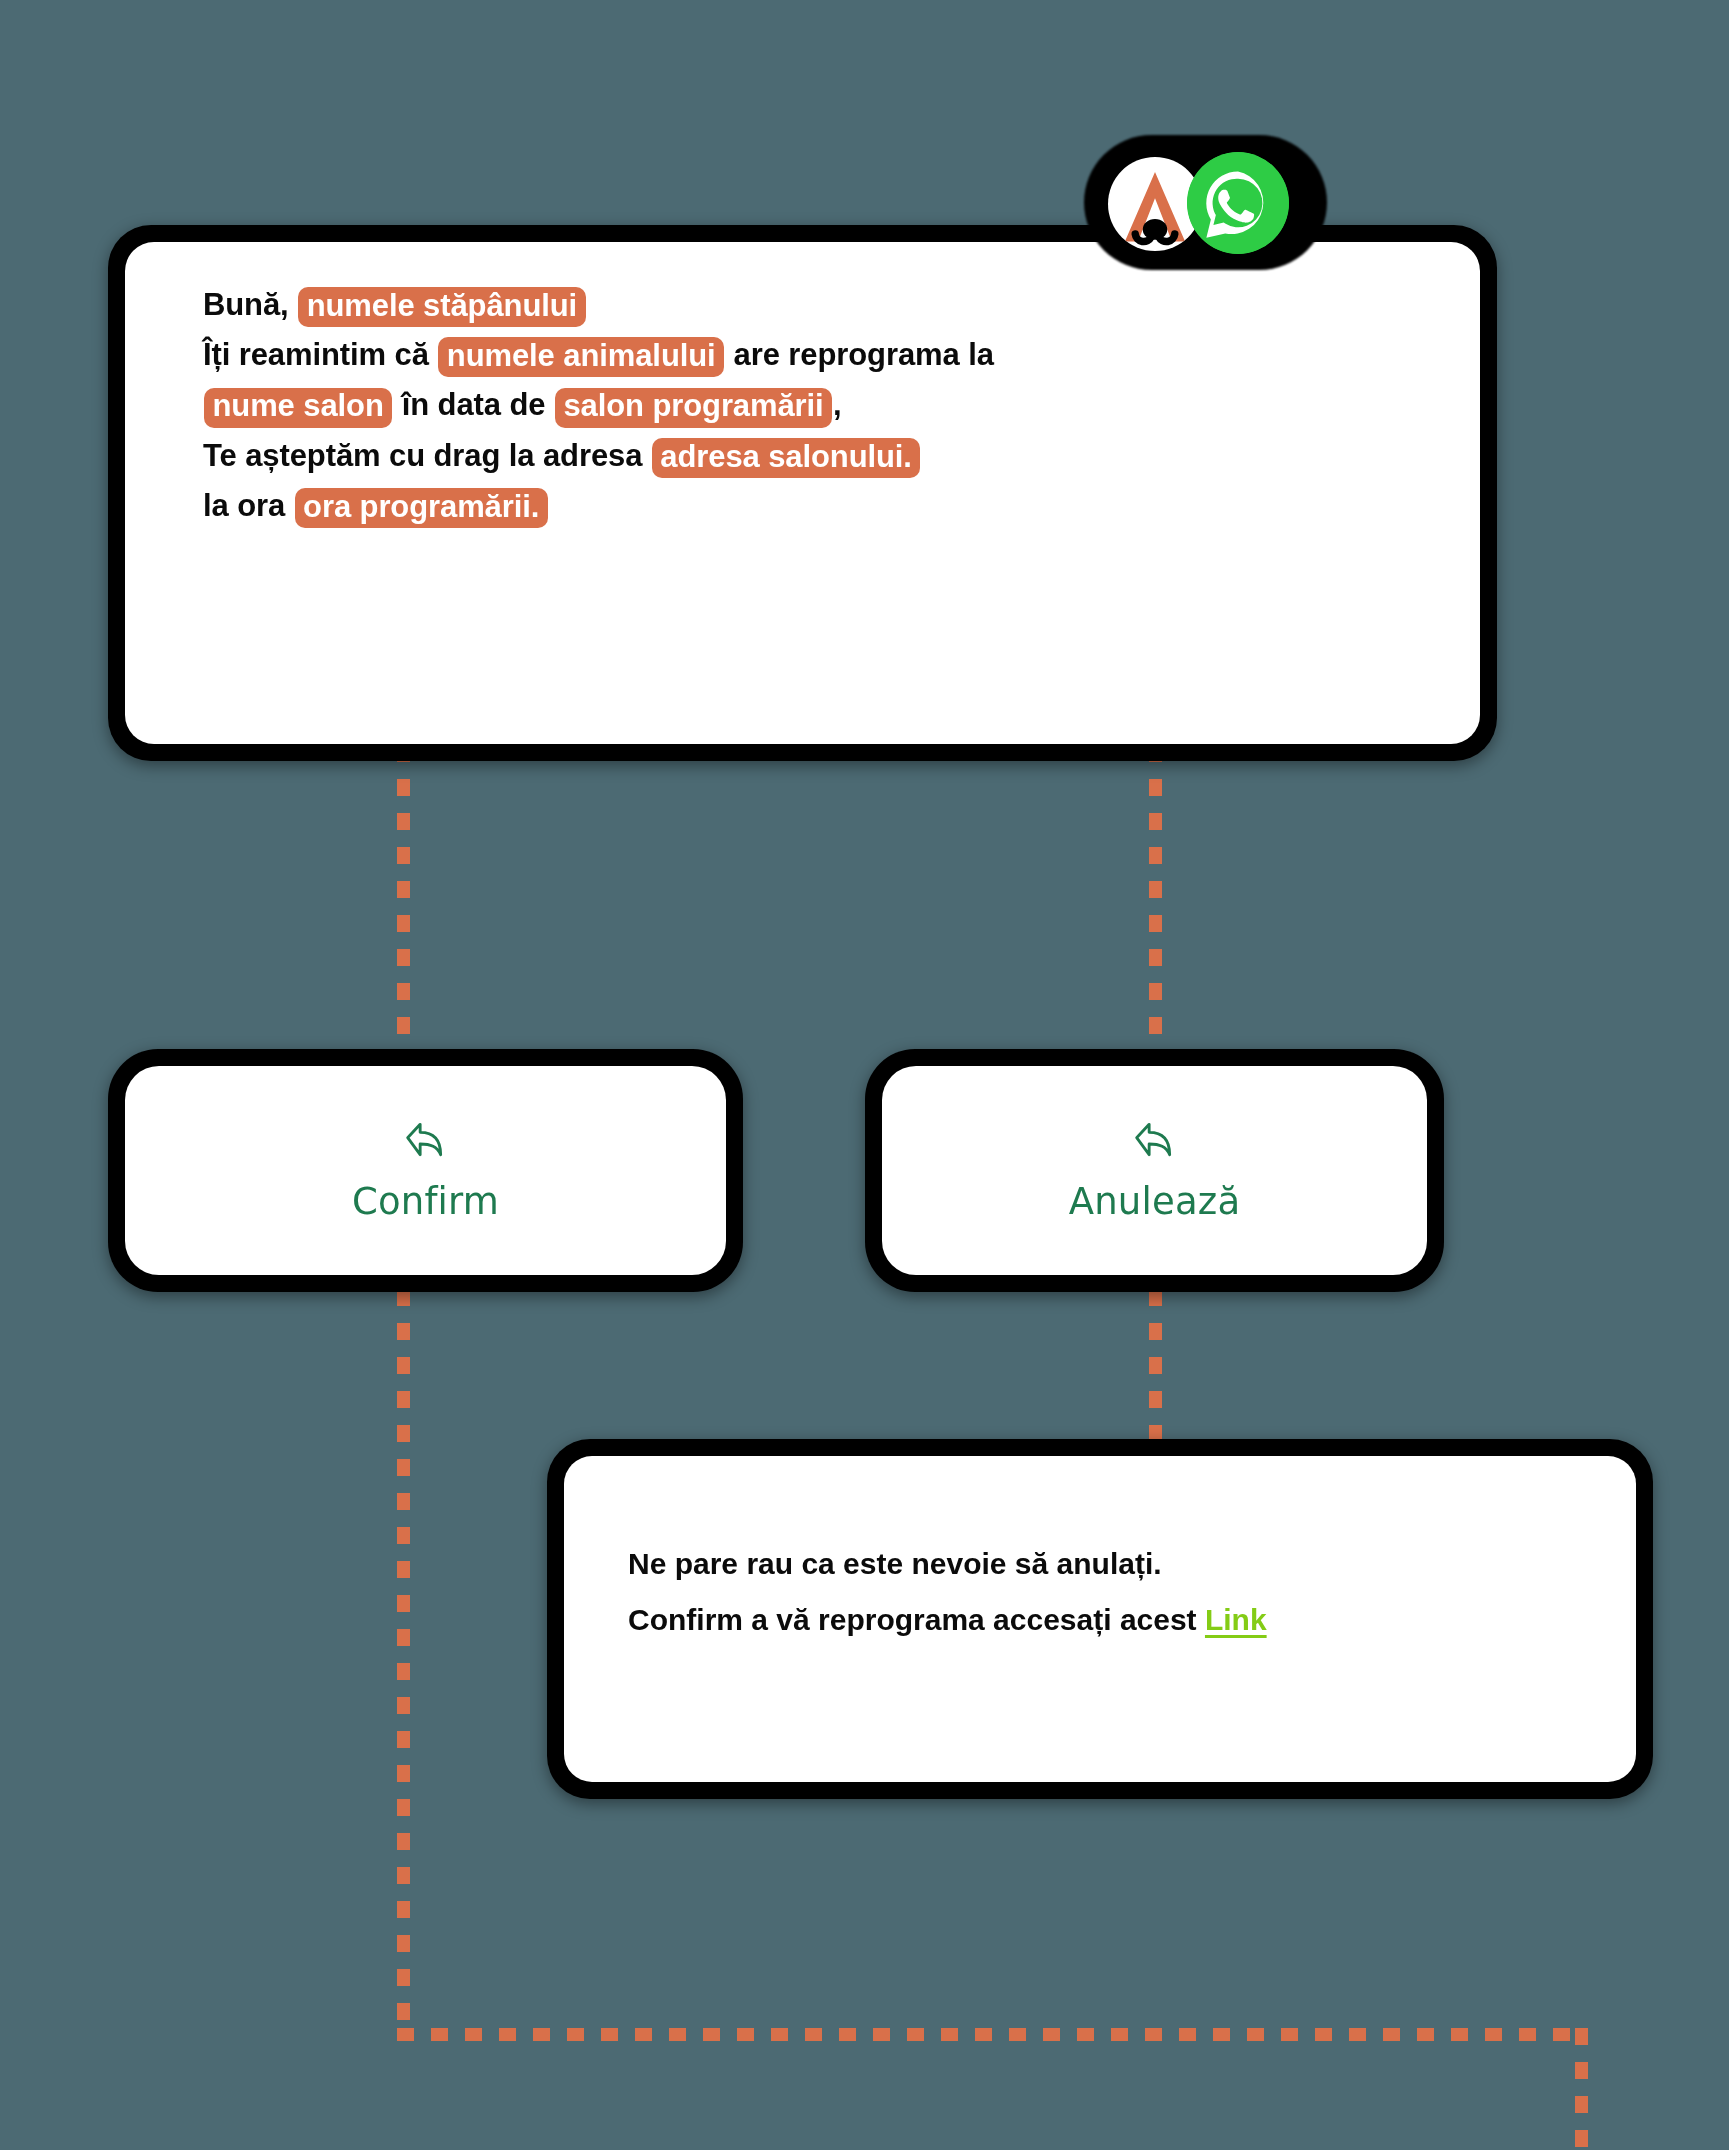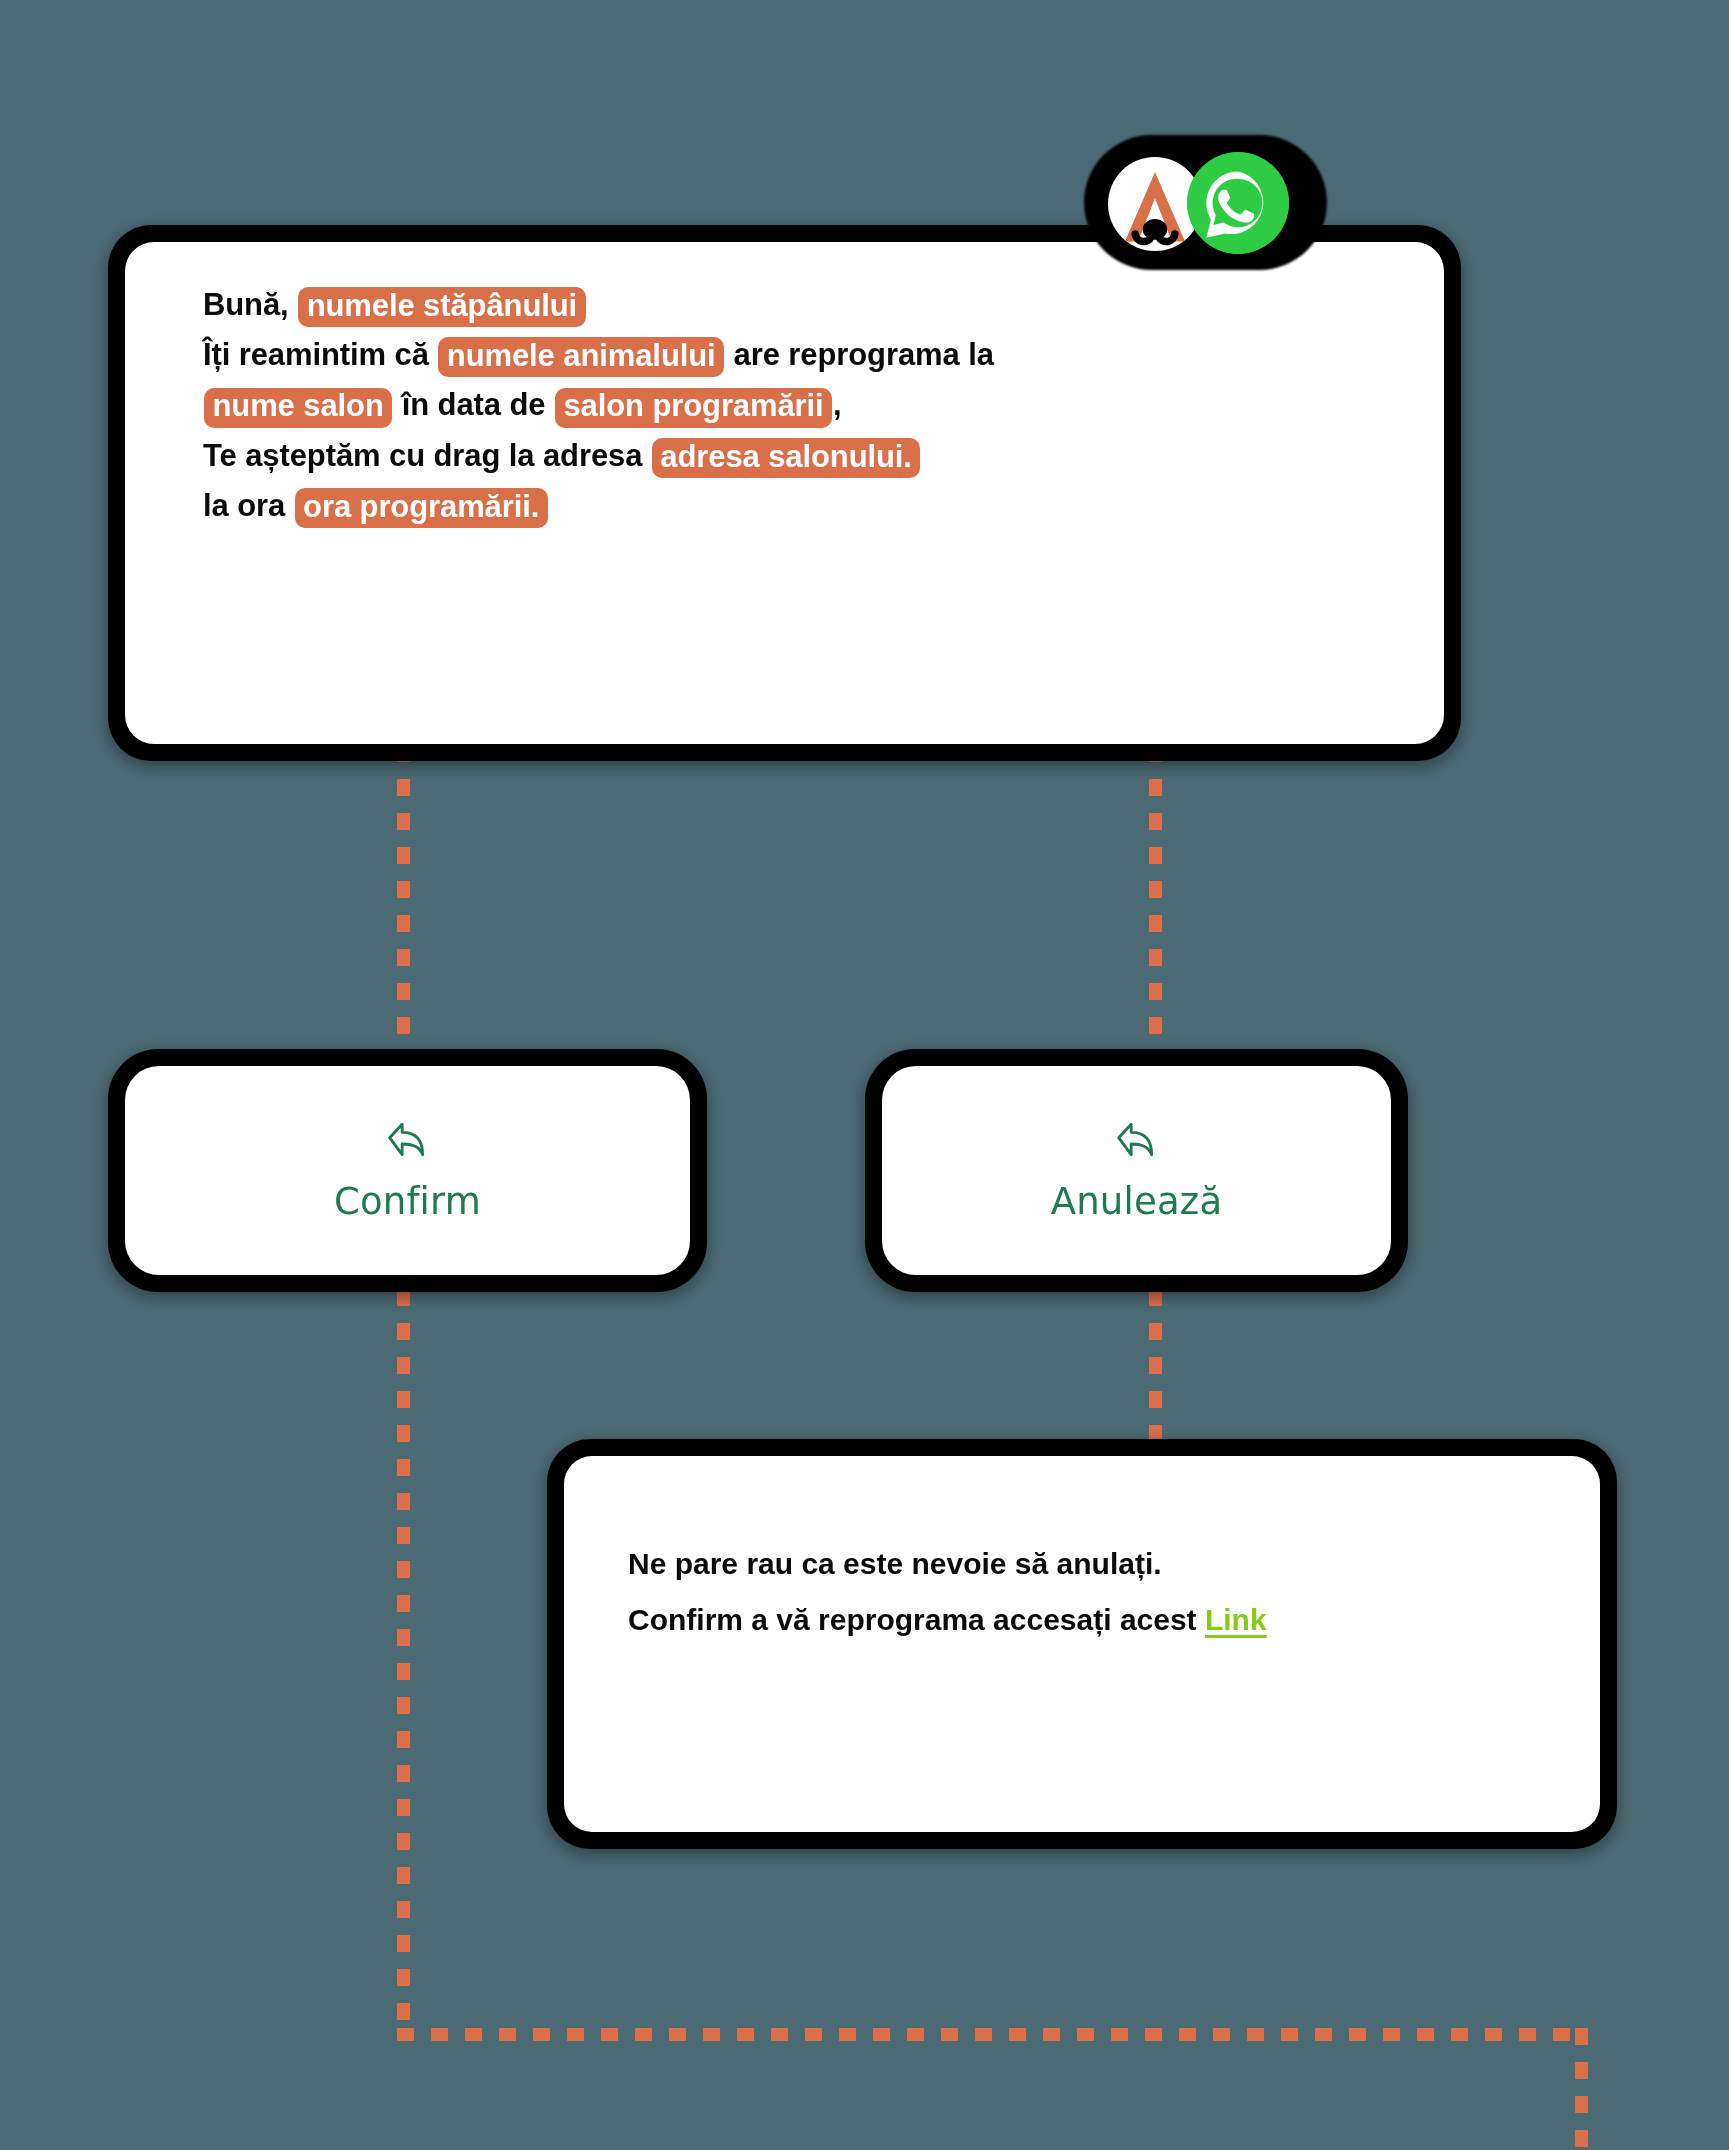--- a/index.html
+++ b/index.html
@@ -36,20 +36,21 @@
     z-index:1;
   }
 
   
   .card{
     position:absolute;
     background:#000;
     border-radius:43px;
     box-shadow:0 4.5px 15.3px rgba(0,0,0,.40);
     z-index:5;
+    padding-left:36px;
   }
   .card .inner{
     position:absolute;
     inset:17px;
     background:#fff;
     border-radius:28px;
   }
 
   
   #msg-card{left:108px;top:225px;width:1353px;height:536px;}
@@ -112,21 +113,21 @@
   .btn-label{
     font-size:37px;
     color:#1e7a4f;
     font-weight:normal;
     letter-spacing:0.2px;
     font-family:"DejaVu Sans", sans-serif;
   }
   .reply-icon{width:43px;height:41px;display:block;}
 
   
-  #reply-card{left:547px;top:1439px;width:1070px;height:410px;}
+  #reply-card{left:547px;top:1439px;width:1070px;height:360px;}
   #reply-card .inner{border-radius:28px;}
   .reply-body{
     position:absolute;
     left:81px;top:97px;right:32px;
     font-size:30px;
     font-weight:bold;
     color:#0b0b0b;
     line-height:1.88;
   }
   .link{

